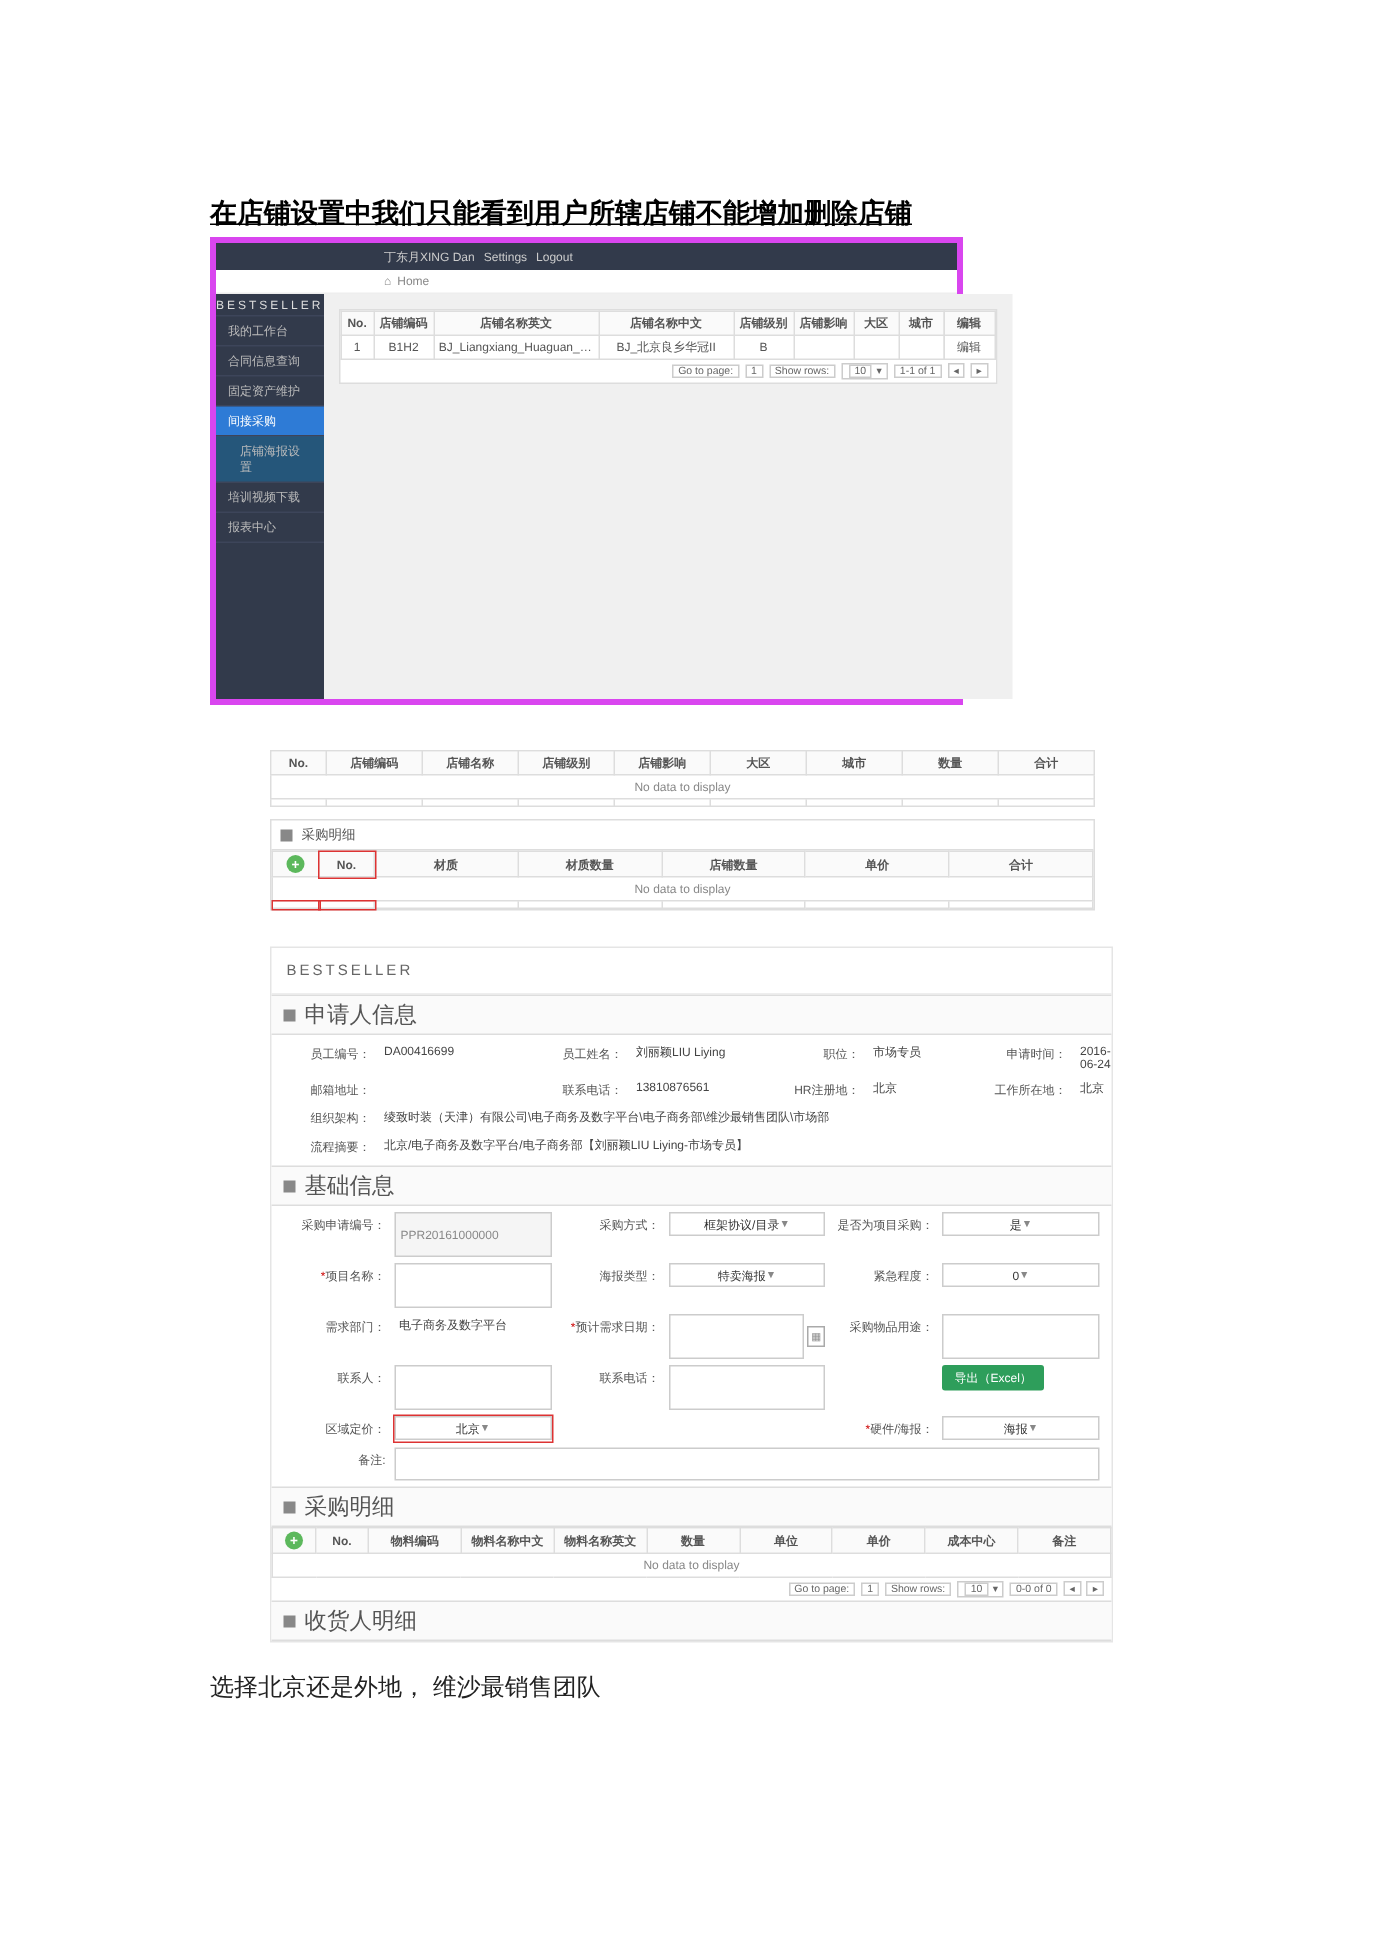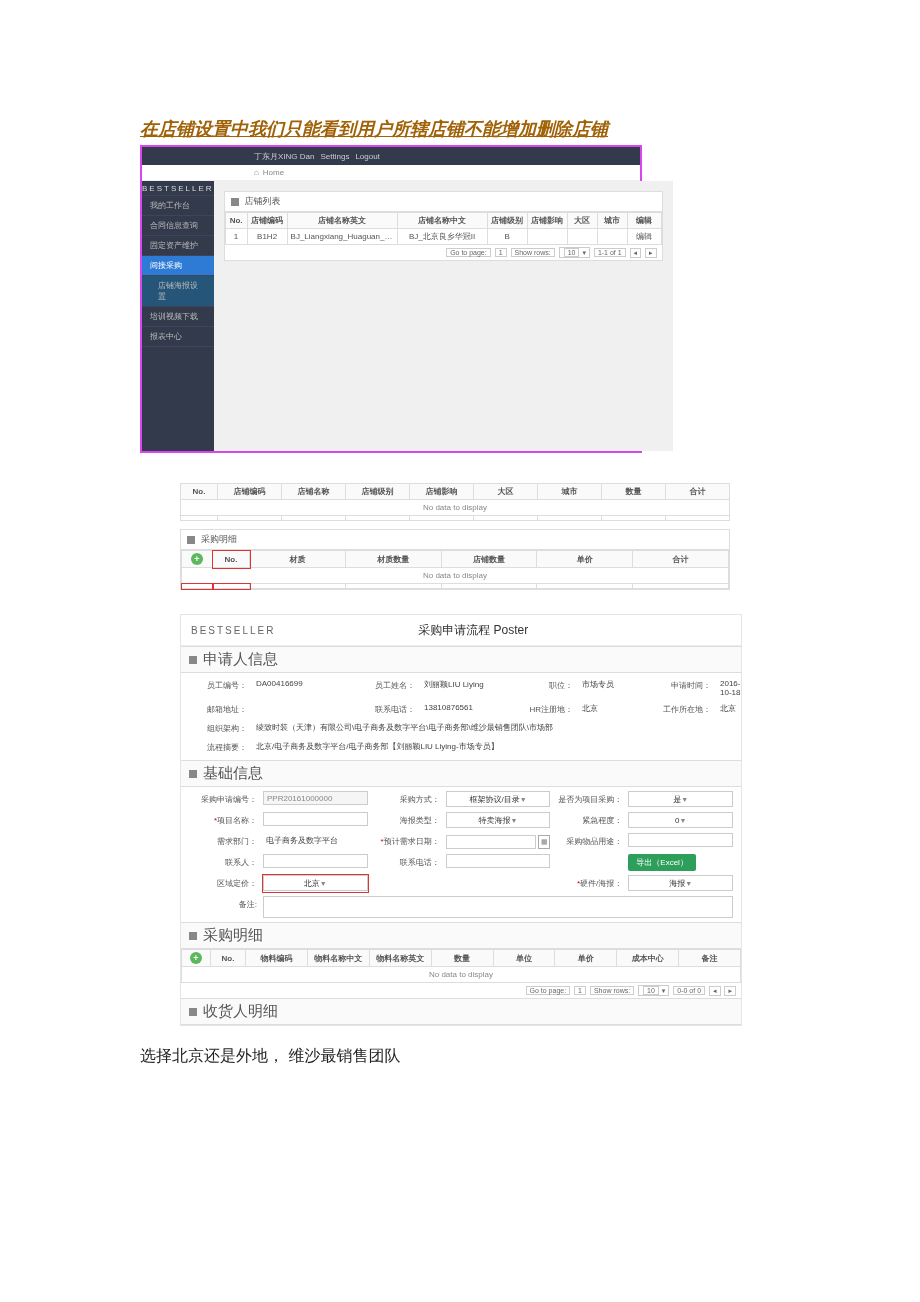--- a/index.html
+++ b/index.html
@@ -1,18 +1,18 @@
 <!DOCTYPE html>
 <html><head>
 <meta charset="utf-8">
 <style>
   body{margin:0;background:#fff;font-family:"Microsoft YaHei",Arial,sans-serif;color:#333;font-size:12px}
   .page{width:920px;margin:0 auto;padding:110px 0 40px}
-  .caption{font-style:italic;font-size:18px;font-weight:bold;color:#a16207;margin:7px 0 4px 140px;text-decoration:underline}
-  .shot{margin:0 0 30px 140px;border:2px solid #d946ef;width:502px;box-sizing:border-box;background:#404040}
+  .caption{font-size:18px;font-weight:bold;color:#000000;margin:20px 0 4px 140px;text-decoration:underline}
+  .shot{margin:0 0 30px 140px;border:4px solid #d946ef;width:502px;box-sizing:border-box;background:#404040}
   .topbar{height:18px;background:#323a4b;color:#ccc;font-size:8px;display:flex;align-items:center;padding:0 8px}
   .topbar .logo{width:104px;display:flex;justify-content:center;align-items:center}
   .topbar .spacer{flex:1}
   .breadcrumb{background:#fff;height:15px;font-size:8px;color:#888;display:flex;align-items:center;padding-left:112px;border-bottom:1px solid #eee}
   .body1{display:flex;min-height:270px}
   .sidebar{width:104px;background:#323a4b;color:#bbb;font-size:8px}
   .brand{height:14px;display:flex;align-items:center;justify-content:center;letter-spacing:2px;font-size:8px;color:#ddd;background:#323a4b;border-bottom:1px solid #3d455a}
   .nav-item{padding:4px 8px;border-bottom:1px solid #3d455a;display:flex;align-items:center;gap:4px}
   .nav-item.active{background:#2e7bd6;color:#fff}
   .nav-item.sub{background:#25567a;padding-left:16px}
@@ -35,21 +35,21 @@
   
   .shot3{margin:0 0 20px 180px;width:560px;border:1px solid #e5e5e5}
   .s3-head{height:30px;display:flex;align-items:center;padding:0 10px;border-bottom:1px solid #eee}
   .s3-logo{letter-spacing:2px;color:#666;font-size:10px}
   .s3-title{flex:1;text-align:center;font-size:12px;color:#333}
   .section-h{display:flex;align-items:center;gap:6px;padding:3px 8px;font-size:15px;color:#555;background:#fafafa;border-top:1px solid #ddd;border-bottom:1px solid #ddd}
   .form-grid{display:grid;grid-template-columns:70px 1fr 70px 1fr 70px 1fr;gap:4px 4px;padding:4px 8px;font-size:8px}
   .lbl{text-align:right;color:#555;padding:3px 2px}
   .lbl .star{color:#c00}
   .val{padding:2px 3px;color:#444}
-  .inp{border:1px solid #ccc;height:14px;padding:0 3px;font-size:8px;width:100%;box-sizing:border-box;background:#fff}
+  .inp{border:1px solid #ccc;height:30px;padding:0 3px;font-size:8px;width:100%;box-sizing:border-box;background:#fff}
   .inp.ro{background:#f5f5f5;color:#888}
   .sel{border:1px solid #ccc;height:16px;font-size:8px;width:100%;box-sizing:border-box;background:#fff;display:flex;align-items:center;justify-content:center;padding:0 3px}
   .sel .caret{font-size:7px;color:#888}
   .btn-green{background:#2e9e5b;color:#fff;border:none;padding:3px 8px;font-size:8px;border-radius:2px}
   .redframe{outline:1.5px solid #d33}
   .s3-table th,.s3-table td{font-size:8px}
   .note{margin:10px 0 0 140px;font-size:16px;color:#222}
   .datebox{display:flex;align-items:center;gap:2px}
   .cal-icon{width:12px;height:12px;border:1px solid #aaa;font-size:7px;display:flex;align-items:center;justify-content:center;color:#888}
   .full{grid-column:2 / -1}
@@ -93,24 +93,20 @@
           </div>
         <div class="nav-item">
             <span>培训视频下载</span>
           </div>
         <div class="nav-item">
             <span>报表中心</span>
           </div>
       </div>
       <div class="content1">
         <div class="panel">
-          <div class="panel-h">
-              <span class="sq"></span>
-              <span>店铺列表</span>
-            </div>
           <table>
             <colgroup>
                 <col style="width:22px">
                 <col style="width:40px">
                 <col style="width:110px">
                 <col style="width:90px">
                 <col style="width:40px">
                 <col style="width:40px">
                 <col style="width:30px">
                 <col style="width:30px">
@@ -224,38 +220,37 @@
               <td></td>
             </tr>
         </tbody>
       </table>
     </div>
   </div>
 
   <div class="shot3">
     <div class="s3-head">
       <span class="s3-logo">BESTSELLER</span>
-      <span class="s3-title">采购申请流程 Poster</span>
       <span style="width:60px"></span>
     </div>
 
     <div class="section-h">
         <span class="sq" style="width:8px;height:8px;background:#888"></span>
         <span>申请人信息</span>
       </div>
     <div style="padding:4px 8px;font-size:8px">
       <div style="display:grid;grid-template-columns:60px 100px 60px 100px 50px 70px 60px 1fr;gap:2px 4px">
         <div class="lbl">员工编号：</div>
           <div class="val">DA00416699</div>
         <div class="lbl">员工姓名：</div>
           <div class="val">刘丽颖LIU Liying</div>
         <div class="lbl">职位：</div>
           <div class="val">市场专员</div>
         <div class="lbl">申请时间：</div>
-          <div class="val">2016-10-18</div>
+          <div class="val">2016-06-24</div>
 
         <div class="lbl">邮箱地址：</div>
           <div class="val"></div>
         <div class="lbl">联系电话：</div>
           <div class="val">13810876561</div>
         <div class="lbl">HR注册地：</div>
           <div class="val">北京</div>
         <div class="lbl">工作所在地：</div>
           <div class="val">北京</div>
 

